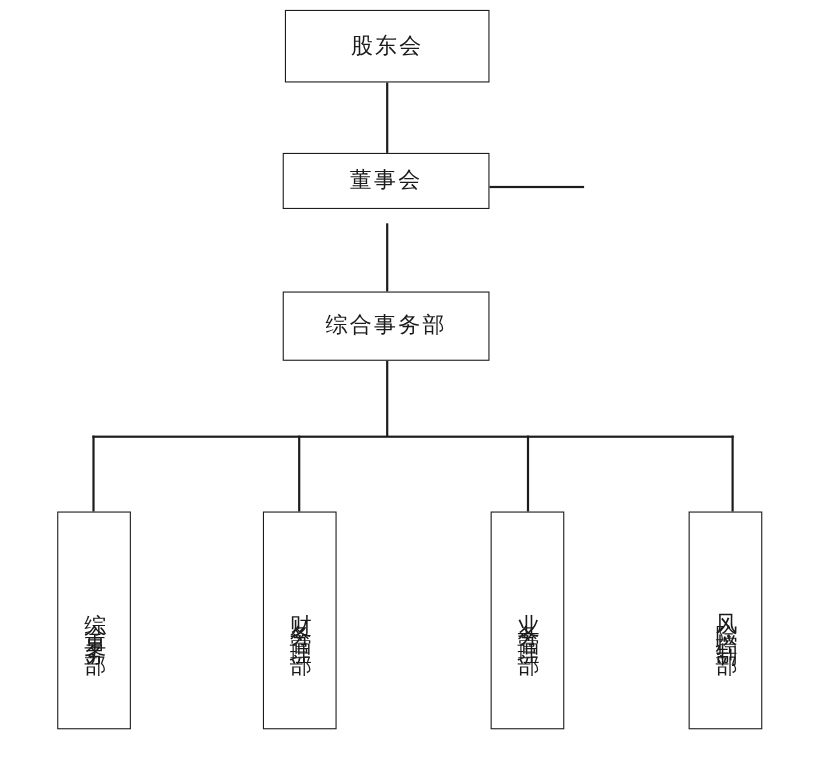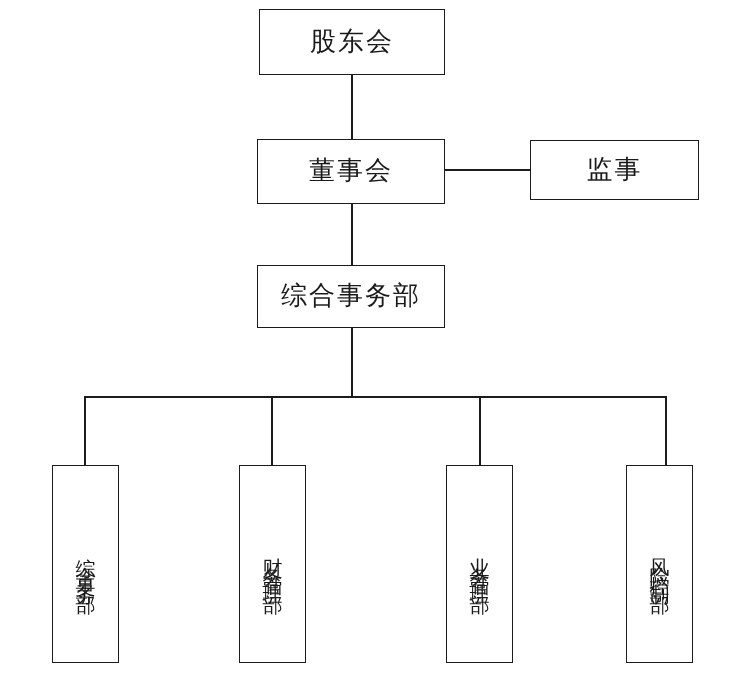--- a/index.html
+++ b/index.html
@@ -26,40 +26,40 @@
     position: absolute;
     border: 1px solid #1c1c1c;
     background: #ffffff;
     box-sizing: border-box;
     display: flex;
     align-items: center;
     justify-content: center;
     text-align: center;
   }
   .node .label {
-    font-size: 26px;
+    font-size: 20px;
     letter-spacing: 2px;
     line-height: 1.25;
     color: #1a1a1a;
     white-space: nowrap;
   }
   .node.vertical {
     align-items: center;
     justify-content: center;
   }
   .node.vertical .label {
     writing-mode: vertical-rl;
     text-orientation: upright;
     font-size: 20px;
     letter-spacing: 9px;
     white-space: nowrap;
   }
   
   #node-shareholders { left: 259px; top: 9px;   width: 186px; height: 66px; }
-  #node-board        { left: 257px; top: 139px; width: 188px; height: 65px; }
+  #node-board        { left: 257px; top: 139px; width: 188px; height: 51px; }
   #node-supervisor   { left: 530px; top: 140px; width: 169px; height: 60px; }
   #node-management   { left: 257px; top: 265px; width: 188px; height: 63px; }
   
   #node-dept-0 { left: 52px;  top: 465px; width: 67px; height: 198px; }
   #node-dept-1 { left: 239px; top: 465px; width: 67px; height: 198px; }
   #node-dept-2 { left: 446px; top: 465px; width: 67px; height: 198px; }
   #node-dept-3 { left: 626px; top: 465px; width: 67px; height: 198px; }
   
   .conn {
     position: absolute;
@@ -92,23 +92,20 @@
   <div class="conn v" id="conn-drop-2"></div>
   <div class="conn v" id="conn-drop-3"></div>
 
   <div class="node" id="node-shareholders">
     <span class="label">股东会</span>
   </div>
 
   <div class="node" id="node-board">
     <span class="label">董事会</span>
   </div>
-  <div class="node" id="node-supervisor">
-    <span class="label">监事</span>
-  </div>
 
   <div class="node" id="node-management">
     <span class="label">综合事务部</span>
   </div>
 
   <div class="node vertical" id="node-dept-0">
     <span class="label">综合事务部</span>
   </div>
   <div class="node vertical" id="node-dept-1">
     <span class="label">财务管理部</span>

